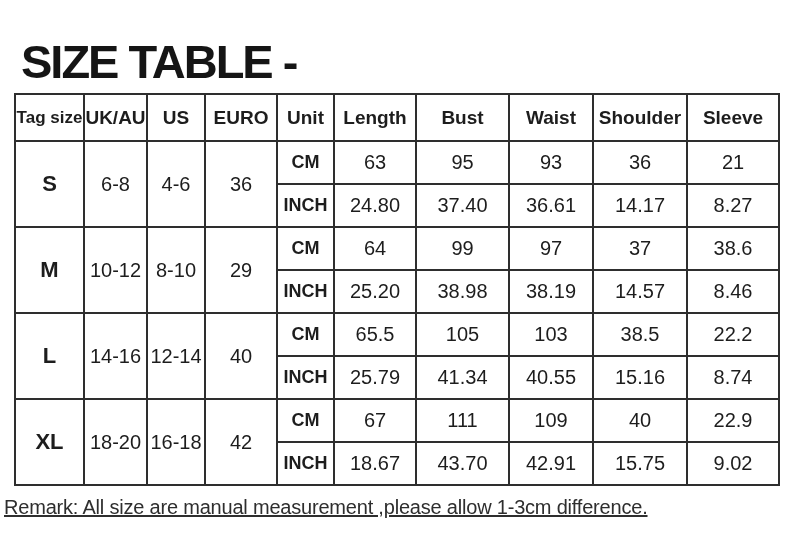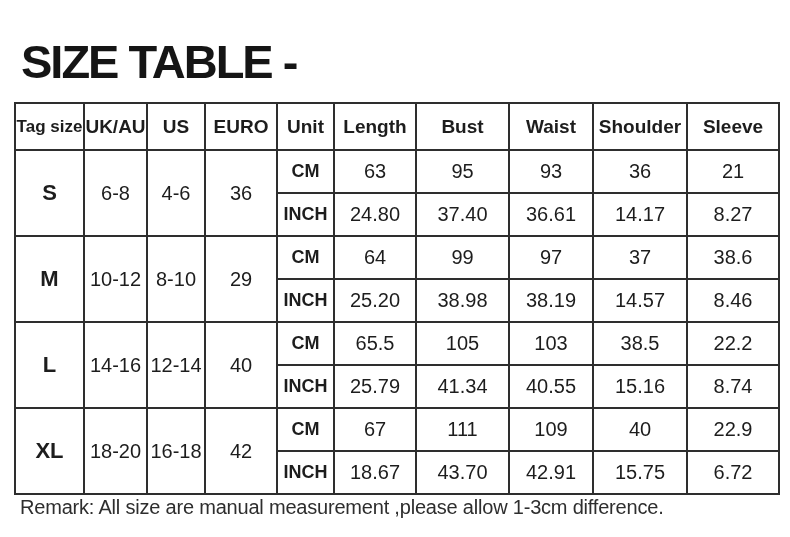--- a/index.html
+++ b/index.html
@@ -20,21 +20,21 @@
     font-weight: 700;
     letter-spacing: -2px;
     color: #151515;
     white-space: nowrap;
     line-height: 1;
     margin-top: 14px;
   }
   table.size-table {
     position: absolute;
     left: 14px;
-    top: 102px;
+    top: 93px;
     border-collapse: collapse;
     table-layout: fixed;
   }
   .size-table th, .size-table td {
     border: 2px solid #2e2e2e;
     text-align: center;
     vertical-align: middle;
     padding: 0;
     overflow: hidden;
     white-space: nowrap;
@@ -52,26 +52,27 @@
   .size-table td.tag {
     font-size: 22px;
     font-weight: 700;
   }
   .size-table td.unit {
     font-size: 18px;
     font-weight: 700;
   }
   .remark {
     position: absolute;
-    left: 20px;
+    left: 4px;
     top: 496px;
     font-size: 20px;
     letter-spacing: -0.2px;
     color: #2e2e2e;
     white-space: nowrap;
+    text-decoration: underline;
   }
 </style>
 </head>
 <body>
 
 <div class="title">SIZE TABLE -</div>
 
 <table class="size-table">
   <colgroup>
     <col style="width:69px">
@@ -173,18 +174,18 @@
     <td>109</td>
     <td>40</td>
     <td>22.9</td>
   </tr>
   <tr>
     <td class="unit">INCH</td>
     <td>18.67</td>
     <td>43.70</td>
     <td>42.91</td>
     <td>15.75</td>
-    <td>6.72</td>
+    <td>9.02</td>
   </tr>
 </tbody>
   </table>
 
 <div class="remark">Remark: All size are manual measurement ,please allow 1-3cm difference.</div>
 
 </body></html>

